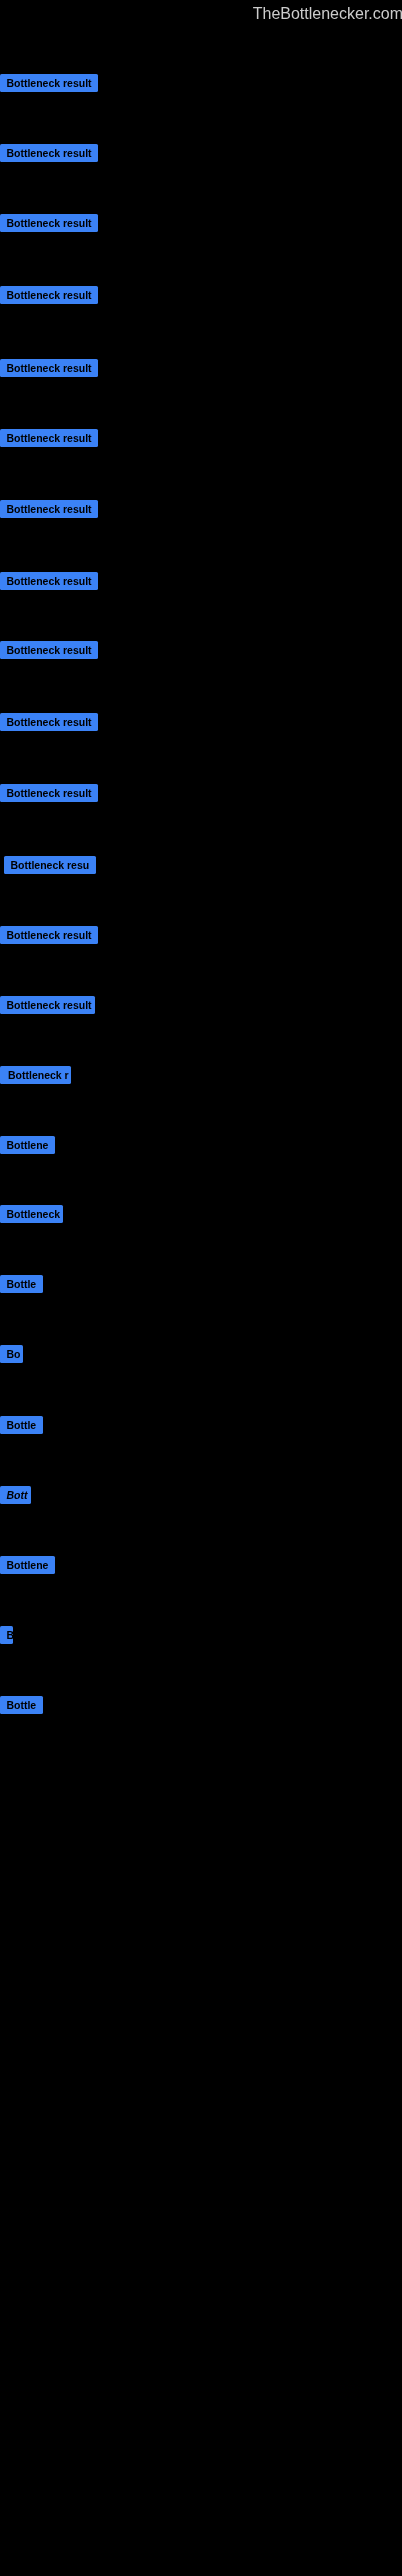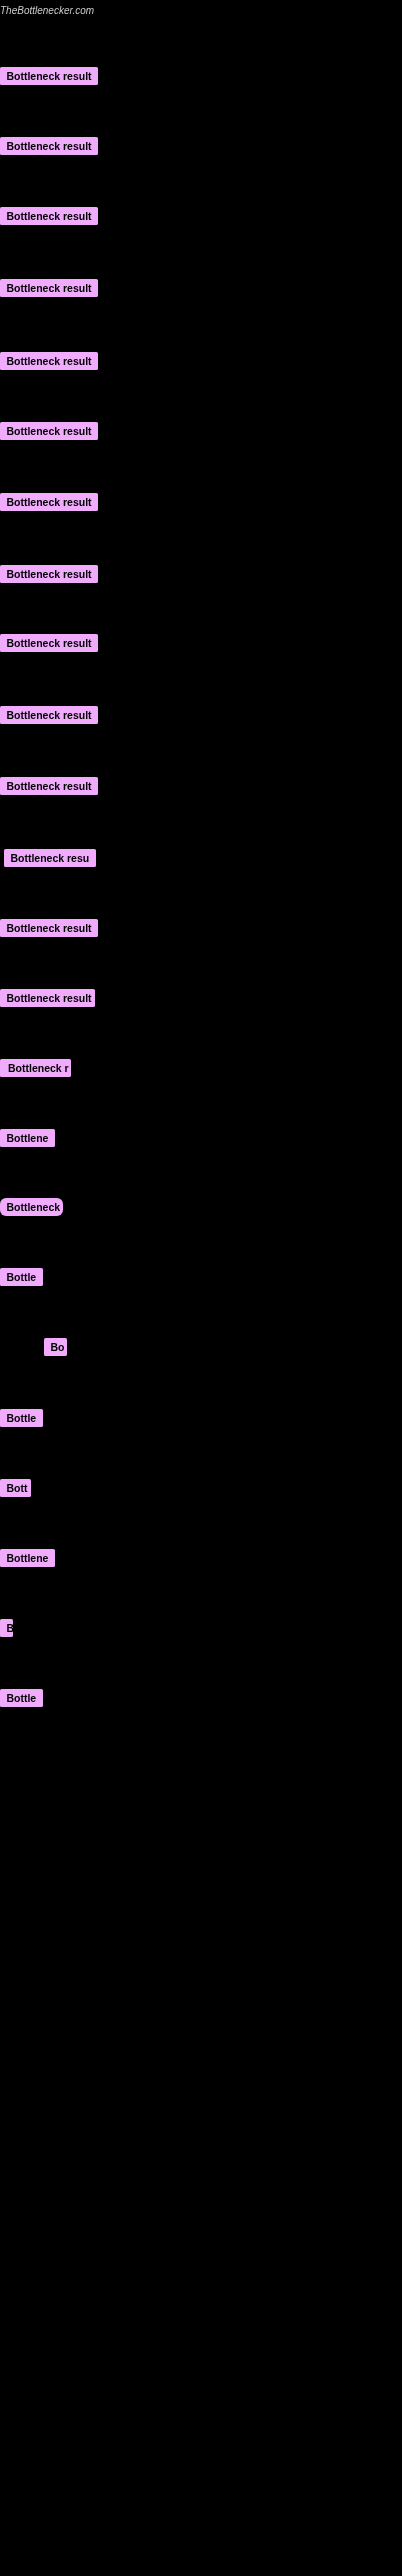--- a/index.html
+++ b/index.html
@@ -10,32 +10,31 @@
 
     body {
       width: 403px;
       min-height: 2576px;
       background-color: #000000;
       font-family: Arial, sans-serif;
       position: relative;
     }
 
     .site-title {
-      text-align: left;
+      text-align: right;
       color: #cccccc;
-      font-size: 10px;
+      font-size: 16px;
       padding: 4.8px 0;
       position: relative;
       z-index: 10;
-      font-style: italic;
     }
 
     .bottleneck-label {
       display: inline-block;
-      background-color: #f0abfc;
+      background-color: #3b82f6;
       color: #000000;
       font-size: 10.5px;
       font-weight: bold;
       padding: 3.2px 6.4px;
       border-radius: 1.6px;
       white-space: nowrap;
       overflow: hidden;
     }
 
     .result-item {
@@ -58,22 +57,22 @@
     <div class="result-item" style="top: 472px; left: 0px;"><span class="bottleneck-label" style="max-width: 111px;">Bottleneck result</span></div>
     <div class="result-item" style="top: 544px; left: 0px;"><span class="bottleneck-label" style="max-width: 111px;">Bottleneck result</span></div>
     <div class="result-item" style="top: 613px; left: 0px;"><span class="bottleneck-label" style="max-width: 111px;">Bottleneck result</span></div>
     <div class="result-item" style="top: 685px; left: 0px;"><span class="bottleneck-label" style="max-width: 111px;">Bottleneck result</span></div>
     <div class="result-item" style="top: 756px; left: 0px;"><span class="bottleneck-label" style="max-width: 111px;">Bottleneck result</span></div>
     <div class="result-item" style="top: 828px; left: 4px;"><span class="bottleneck-label" style="max-width: 97px;">Bottleneck resu</span></div>
     <div class="result-item" style="top: 898px; left: 0px;"><span class="bottleneck-label" style="max-width: 111px;">Bottleneck result</span></div>
     <div class="result-item" style="top: 968px; left: 0px;"><span class="bottleneck-label" style="max-width: 95px;">Bottleneck result</span></div>
     <div class="result-item" style="top: 1038px; left: 0px;"><span class="bottleneck-label" style="max-width: 71px; padding-left: 8px;">Bottleneck r</span></div>
     <div class="result-item" style="top: 1108px; left: 0px;"><span class="bottleneck-label" style="max-width: 55px;">Bottlene</span></div>
-    <div class="result-item" style="top: 1177px; left: 0px;"><span class="bottleneck-label" style="max-width: 63px; border-radius: 6px;">Bottleneck</span></div>
+    <div class="result-item" style="top: 1177px; left: 0px;"><span class="bottleneck-label" style="max-width: 63px;">Bottleneck</span></div>
     <div class="result-item" style="top: 1247px; left: 0px;"><span class="bottleneck-label" style="max-width: 44px;">Bottle</span></div>
-    <div class="result-item" style="top: 1317px; left: 0px; padding-left: 44px;"><span class="bottleneck-label" style="max-width: 22.5px;">Bo</span></div>
+    <div class="result-item" style="top: 1317px; left: 0px;"><span class="bottleneck-label" style="max-width: 22.5px;">Bo</span></div>
     <div class="result-item" style="top: 1388px; left: 0px;"><span class="bottleneck-label" style="max-width: 44px;">Bottle</span></div>
-    <div class="result-item" style="top: 1458px; left: 0px;"><span class="bottleneck-label" style="max-width: 31px;">Bott</span></div>
+    <div class="result-item" style="top: 1458px; left: 0px; font-style: italic;"><span class="bottleneck-label" style="max-width: 31px;">Bott</span></div>
     <div class="result-item" style="top: 1528px; left: 0px;"><span class="bottleneck-label" style="max-width: 55px;">Bottlene</span></div>
     <div class="result-item" style="top: 1598px; left: 0px;"><span class="bottleneck-label" style="max-width: 11.3px;">B</span></div>
     <div class="result-item" style="top: 1668px; left: 0px;"><span class="bottleneck-label" style="max-width: 44px;">Bottle</span></div>
   </div>
 
 
 </body></html>

